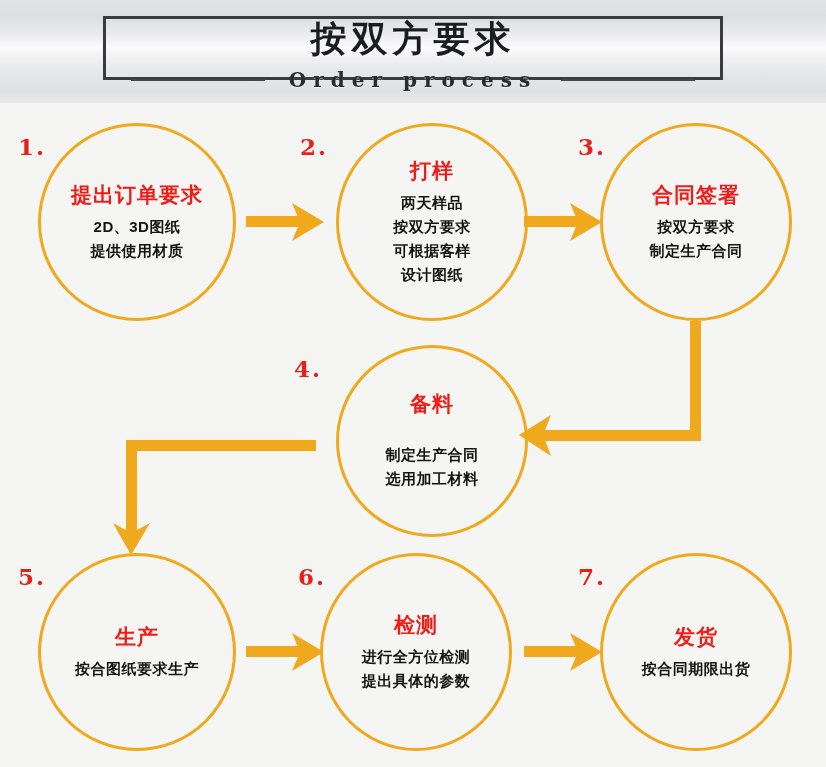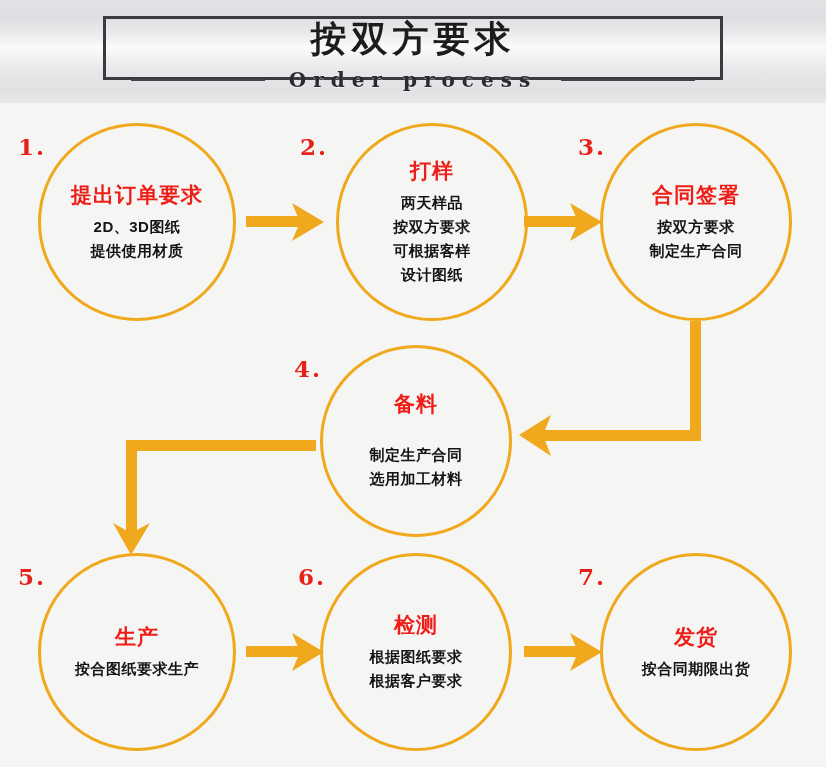--- a/index.html
+++ b/index.html
@@ -151,21 +151,21 @@
     font-weight: bold;
     font-size: 23px;
     letter-spacing: 2px;
     line-height: 23px;
   }
 
   
   #node-1 { left: 38px;  top: 20px;  width: 198px; height: 198px; }
   #node-2 { left: 336px; top: 20px;  width: 192px; height: 198px; }
   #node-3 { left: 600px; top: 20px;  width: 192px; height: 198px; }
-  #node-4 { left: 320px; top: 242px; width: 192px; height: 192px; gap: 19px; }
+  #node-4 { left: 336px; top: 242px; width: 192px; height: 192px; gap: 19px; }
   #node-5 { left: 38px;  top: 450px; width: 198px; height: 198px; }
   #node-6 { left: 320px; top: 450px; width: 192px; height: 198px; }
   #node-7 { left: 600px; top: 450px; width: 192px; height: 198px; }
 
   #index-1 { left: 18px;  top: 32px; }
   #index-2 { left: 300px; top: 32px; }
   #index-3 { left: 578px; top: 32px; }
   #index-4 { left: 294px; top: 254px; }
   #index-5 { left: 18px;  top: 462px; }
   #index-6 { left: 298px; top: 462px; }
@@ -268,22 +268,22 @@
     <div class="node" id="node-5">
       <div class="node-title">生产</div>
       <div class="node-lines">
           <div>按合图纸要求生产</div>
         </div>
     </div>
 
     <div class="node" id="node-6">
       <div class="node-title">检测</div>
       <div class="node-lines">
-          <div>根据图纸要求</div>
-          <div>根据客户要求</div>
+          <div>进行全方位检测</div>
+          <div>提出具体的参数</div>
         </div>
     </div>
 
     <div class="node" id="node-7">
       <div class="node-title">发货</div>
       <div class="node-lines">
           <div>按合同期限出货</div>
         </div>
     </div>
 

